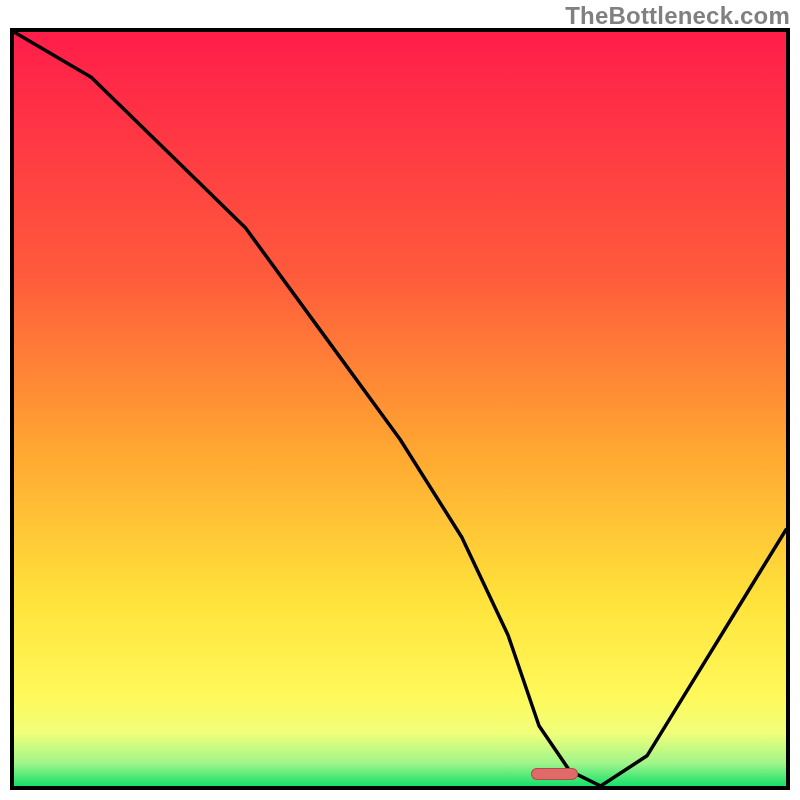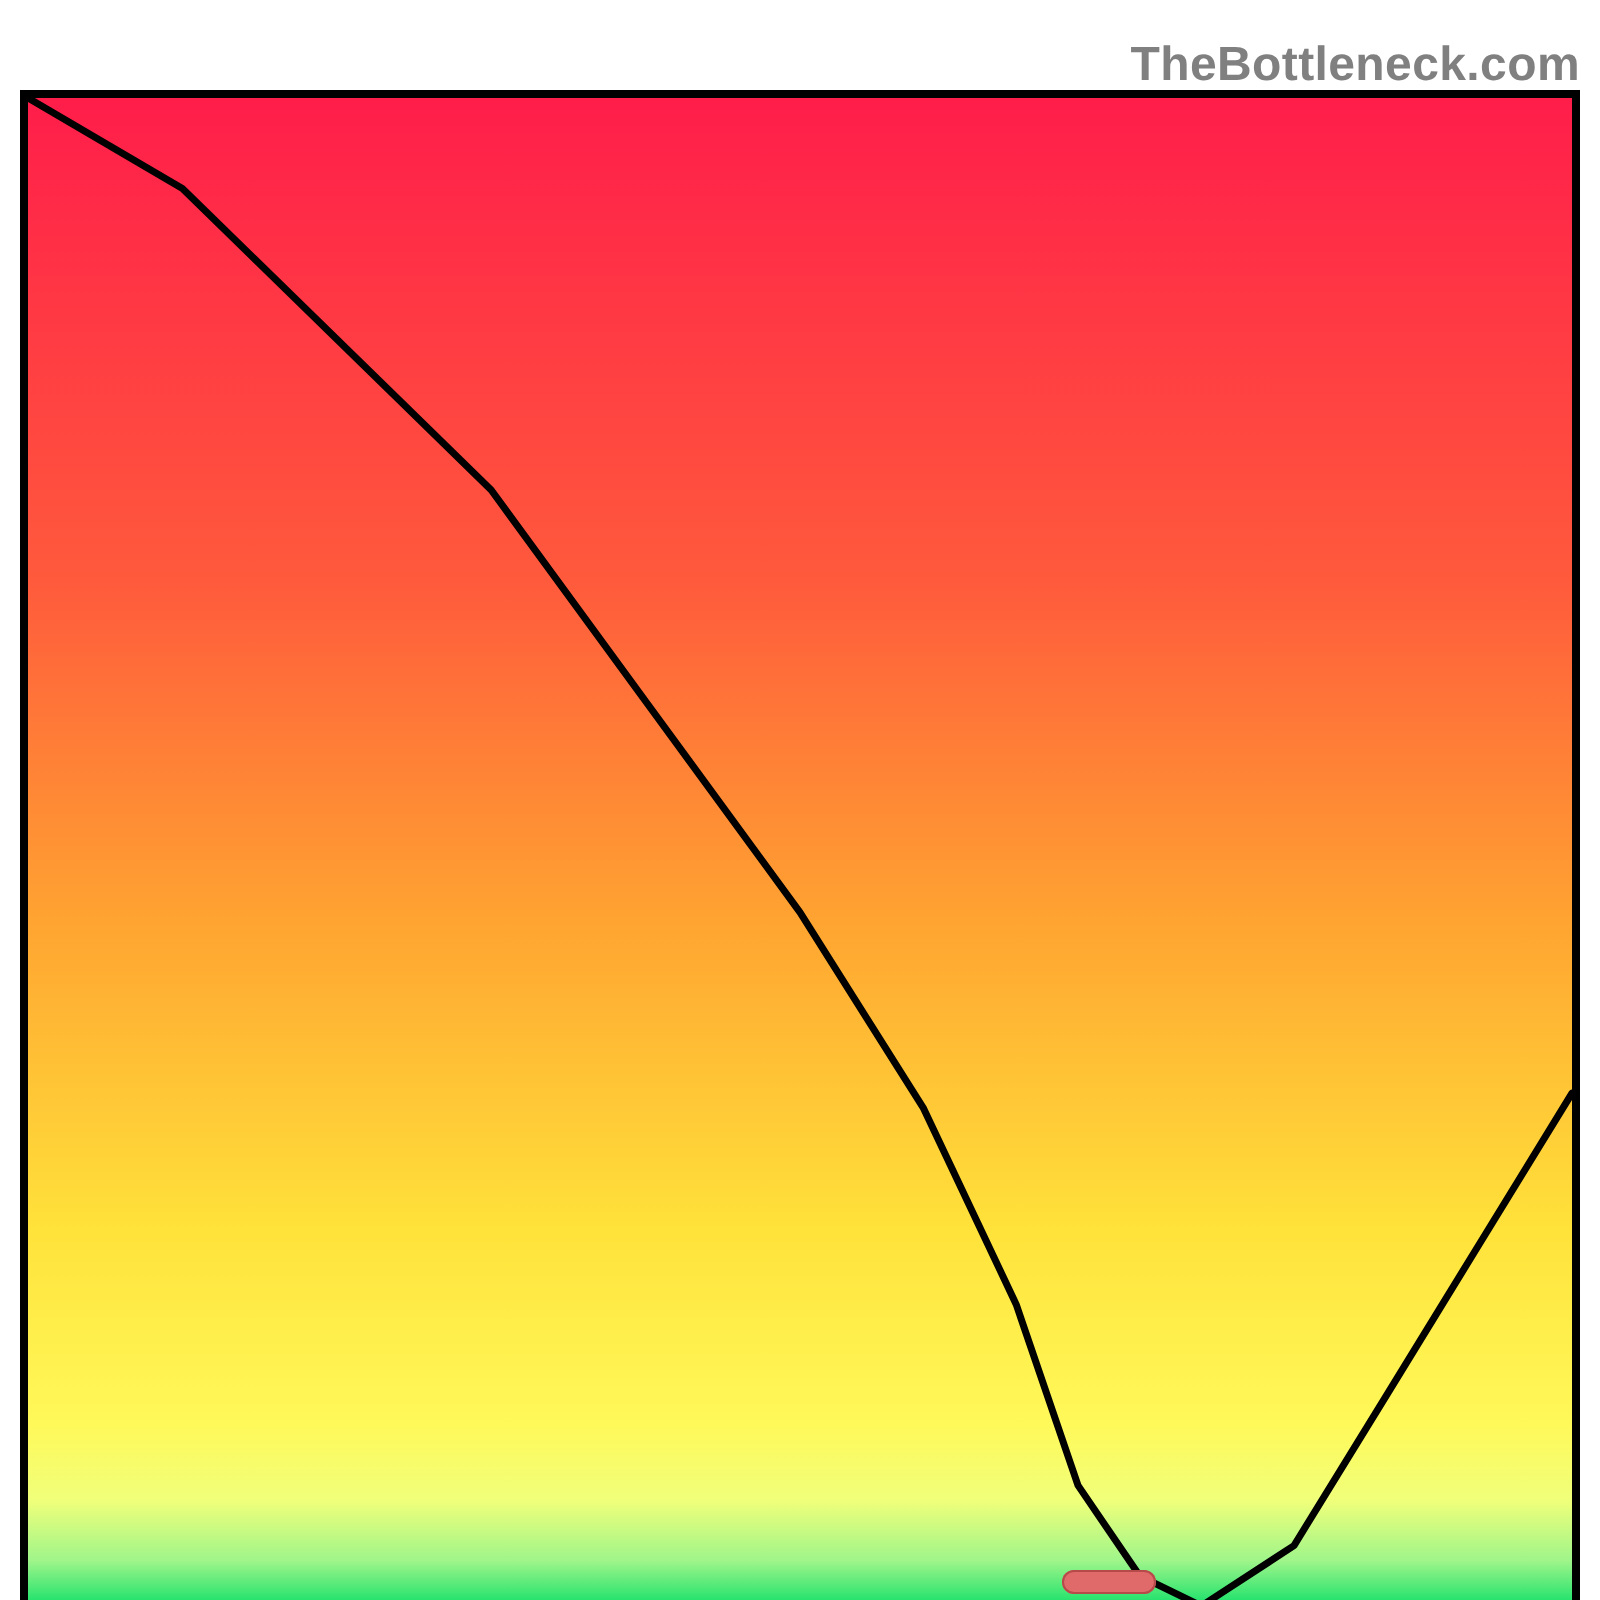--- a/index.html
+++ b/index.html
@@ -7,21 +7,20 @@
     padding: 0;
     width: 800px;
     height: 800px;
     background: #ffffff;
     overflow: hidden;
   }
   .stage {
     position: relative;
     width: 800px;
     height: 712px;
-    margin-top: 17px;
   }
   .watermark {
     position: absolute;
     top: 2px;
     right: 10px;
     font-family: Arial, Helvetica, sans-serif;
     font-size: 24px;
     font-weight: 600;
     color: #808080;
     letter-spacing: 0.2px;

